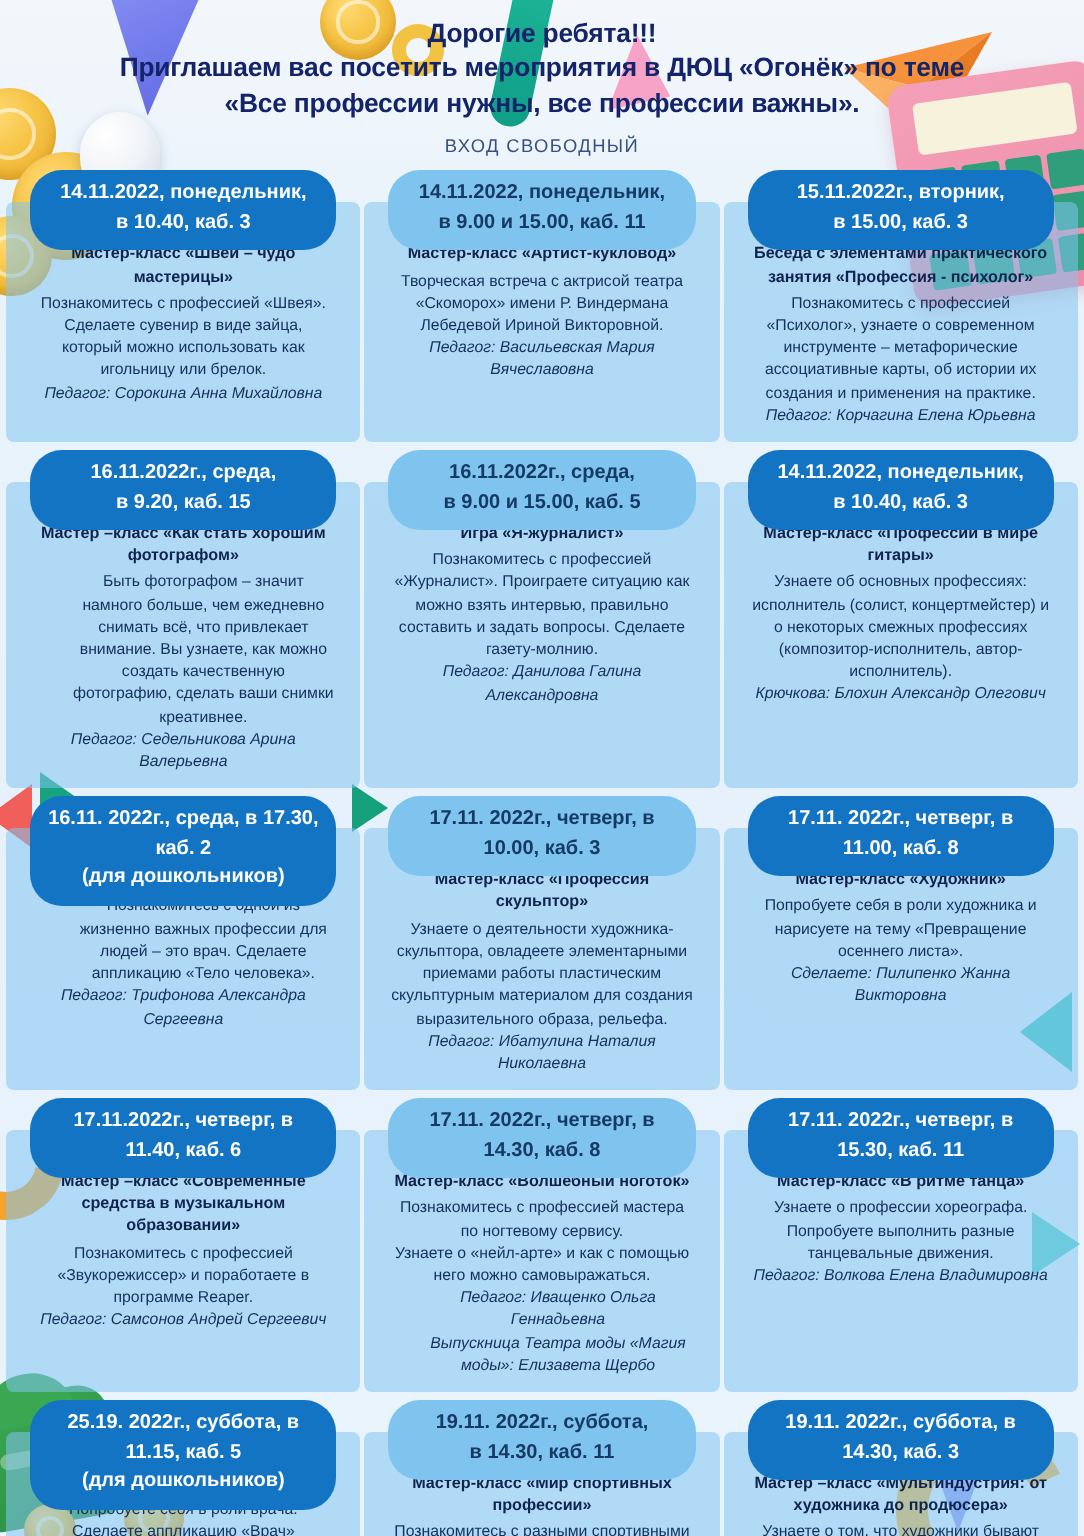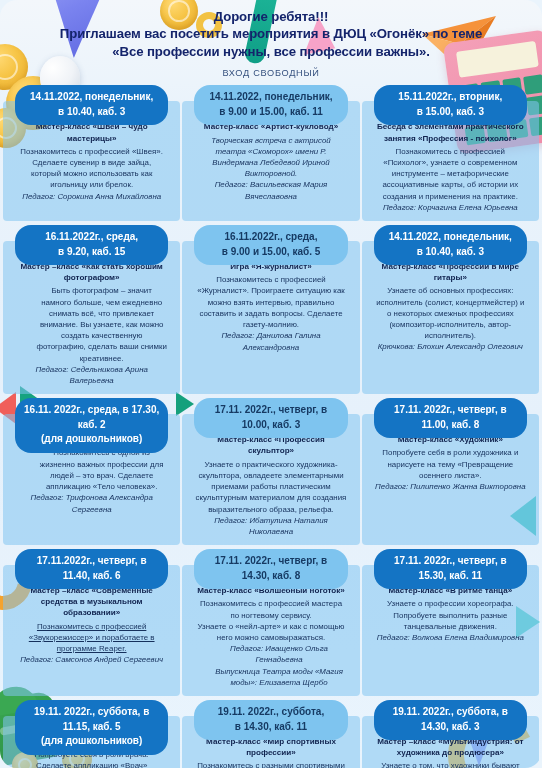--- a/index.html
+++ b/index.html
@@ -18,21 +18,20 @@
   }
 
   
   .poster {
     position: relative;
     width: 542px;
     height: 768px;
     background:
       linear-gradient(180deg, #f3f7fb 0%, #eaf3fb 14%, #e6f1fb 55%, #e9f4fd 100%);
     overflow: hidden;
-    border-radius: 17px;
   }
 
   
   .deco { position: absolute; pointer-events: none; }
 
   .coin {
     border-radius: 50%;
     background: radial-gradient(circle at 35% 30%, #ffd973 0%, #f6c445 45%, #e8a92b 100%);
     box-shadow: inset 0 -3px 5px rgba(180,120,10,.35);
   }
@@ -382,21 +381,21 @@
           <div class="card-title">Мастер-класс «Швеи – чудо мастерицы»</div>
           <div class="card-desc" style="white-space: pre-line;">Познакомитесь с профессией «Швея». Сделаете сувенир в виде зайца, который можно использовать как игольницу или брелок.</div>
           <div class="card-teacher" style="white-space: pre-line;">Педагог: Сорокина Анна Михайловна</div>
         </div>
       </div>
       <div class="card">
         <div class="card-badge badge-light" style="white-space: pre-line;">14.11.2022, понедельник,
 в 9.00 и 15.00, каб. 11</div>
         <div class="card-body">
           <div class="card-title">Мастер-класс «Артист-кукловод»</div>
-          <div class="card-desc" style="white-space: pre-line; font-style: italic;">Творческая встреча с актрисой театра «Скоморох» имени Р. Виндермана Лебедевой Ириной Викторовной.</div>
+          <div class="card-desc" style="white-space: pre-line;">Творческая встреча с актрисой театра «Скоморох» имени Р. Виндермана Лебедевой Ириной Викторовной.</div>
           <div class="card-teacher" style="white-space: pre-line;">Педагог: Васильевская Мария Вячеславовна</div>
         </div>
       </div>
       <div class="card">
         <div class="card-badge badge-dark" style="white-space: pre-line;">15.11.2022г., вторник,
 в 15.00, каб. 3</div>
         <div class="card-body">
           <div class="card-title">Беседа с элементами практического занятия «Профессия - психолог»</div>
           <div class="card-desc" style="white-space: pre-line;">Познакомитесь с профессией «Психолог», узнаете о современном инструменте – метафорические ассоциативные карты, об истории их создания и применения на практике.</div>
           <div class="card-teacher" style="white-space: pre-line;">Педагог: Корчагина Елена Юрьевна</div>
@@ -436,39 +435,39 @@
           <div class="card-title">Игра «Он лечит взрослых и детей»</div>
           <div class="card-desc" style="white-space: pre-line; margin-left: 20px;">Познакомитесь с одной из жизненно важных профессии для людей – это врач. Сделаете аппликацию «Тело человека».</div>
           <div class="card-teacher" style="white-space: pre-line;">Педагог: Трифонова Александра Сергеевна</div>
         </div>
       </div>
       <div class="card">
         <div class="card-badge badge-light" style="white-space: pre-line;">17.11. 2022г., четверг, в
 10.00, каб. 3</div>
         <div class="card-body">
           <div class="card-title">Мастер-класс «Профессия скульптор»</div>
-          <div class="card-desc" style="white-space: pre-line;">Узнаете о практического художника-скульптора, овладеете элементарными приемами работы пластическим скульптурным материалом для создания выразительного образа, рельефа.</div>
+          <div class="card-desc" style="white-space: pre-line;">Узнаете о деятельности художника-скульптора, овладеете элементарными приемами работы пластическим скульптурным материалом для создания выразительного образа, рельефа.</div>
           <div class="card-teacher" style="white-space: pre-line;">Педагог: Ибатулина Наталия Николаевна</div>
         </div>
       </div>
       <div class="card">
         <div class="card-badge badge-dark" style="white-space: pre-line;">17.11. 2022г., четверг, в
 11.00, каб. 8</div>
         <div class="card-body">
           <div class="card-title">Мастер-класс «Художник»</div>
           <div class="card-desc" style="white-space: pre-line;">Попробуете себя в роли художника и нарисуете на тему «Превращение осеннего листа».</div>
-          <div class="card-teacher" style="white-space: pre-line;">Педагог: Пилипенко Жанна Викторовна</div>
+          <div class="card-teacher" style="white-space: pre-line;">Сделаете: Пилипенко Жанна Викторовна</div>
         </div>
       </div>
       <div class="card">
         <div class="card-badge badge-dark" style="white-space: pre-line;">17.11.2022г., четверг, в
 11.40, каб. 6</div>
         <div class="card-body">
           <div class="card-title">Мастер –класс «Современные средства в музыкальном образовании»</div>
-          <div class="card-desc" style="white-space: pre-line; text-decoration: underline;">Познакомитесь с профессией «Звукорежиссер» и поработаете в программе Reaper.</div>
+          <div class="card-desc" style="white-space: pre-line;">Познакомитесь с профессией «Звукорежиссер» и поработаете в программе Reaper.</div>
           <div class="card-teacher" style="white-space: pre-line;">Педагог: Самсонов Андрей Сергеевич</div>
         </div>
       </div>
       <div class="card">
         <div class="card-badge badge-light" style="white-space: pre-line;">17.11. 2022г., четверг, в
 14.30, каб. 8</div>
         <div class="card-body">
           <div class="card-title">Мастер-класс «Волшебный ноготок»</div>
           <div class="card-desc" style="white-space: pre-line;">Познакомитесь с профессией мастера по ногтевому сервису.
 Узнаете о «нейл-арте» и как с помощью него можно самовыражаться.</div>
@@ -479,21 +478,21 @@
       <div class="card">
         <div class="card-badge badge-dark" style="white-space: pre-line;">17.11. 2022г., четверг, в
 15.30, каб. 11</div>
         <div class="card-body">
           <div class="card-title">Мастер-класс «В ритме танца»</div>
           <div class="card-desc" style="white-space: pre-line;">Узнаете о профессии хореографа. Попробуете выполнить разные танцевальные движения.</div>
           <div class="card-teacher" style="white-space: pre-line;">Педагог: Волкова Елена Владимировна</div>
         </div>
       </div>
       <div class="card">
-        <div class="card-badge badge-dark" style="white-space: pre-line;">19.11. 2022г., суббота, в 11.15, каб. 5
+        <div class="card-badge badge-dark" style="white-space: pre-line;">25.19. 2022г., суббота, в 11.15, каб. 5
 (для дошкольников)</div>
         <div class="card-body">
           <div class="card-title">Сюжетно-ролевая игра «Больница»</div>
           <div class="card-desc" style="white-space: pre-line;">Попробуете себя в роли врача. Сделаете аппликацию «Врач»</div>
           <div class="card-teacher" style="white-space: pre-line;">Педагог: Колупаева Наталья Александровна</div>
         </div>
       </div>
       <div class="card">
         <div class="card-badge badge-light" style="white-space: pre-line;">19.11. 2022г., суббота,
 в 14.30, каб. 11</div>

